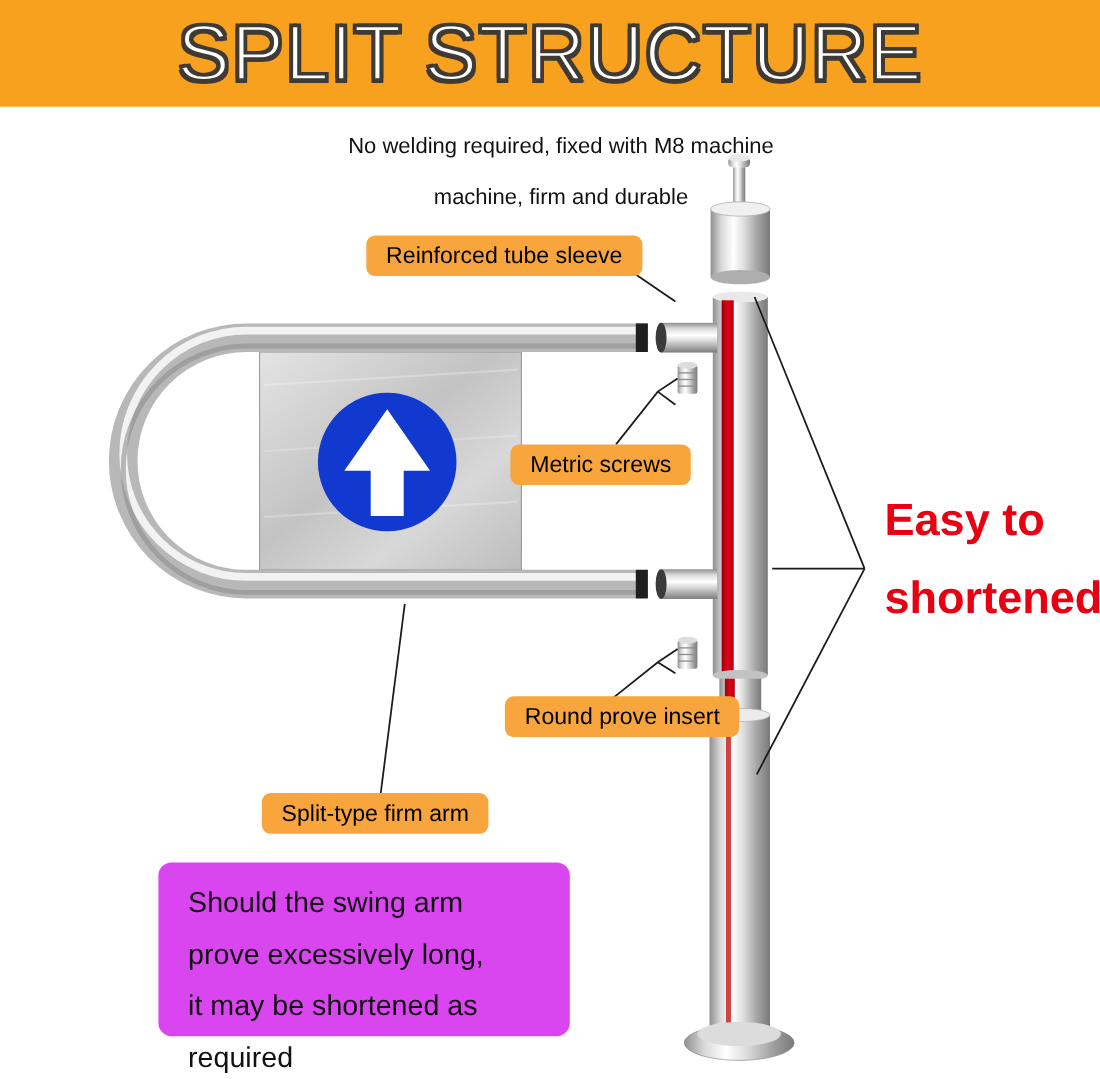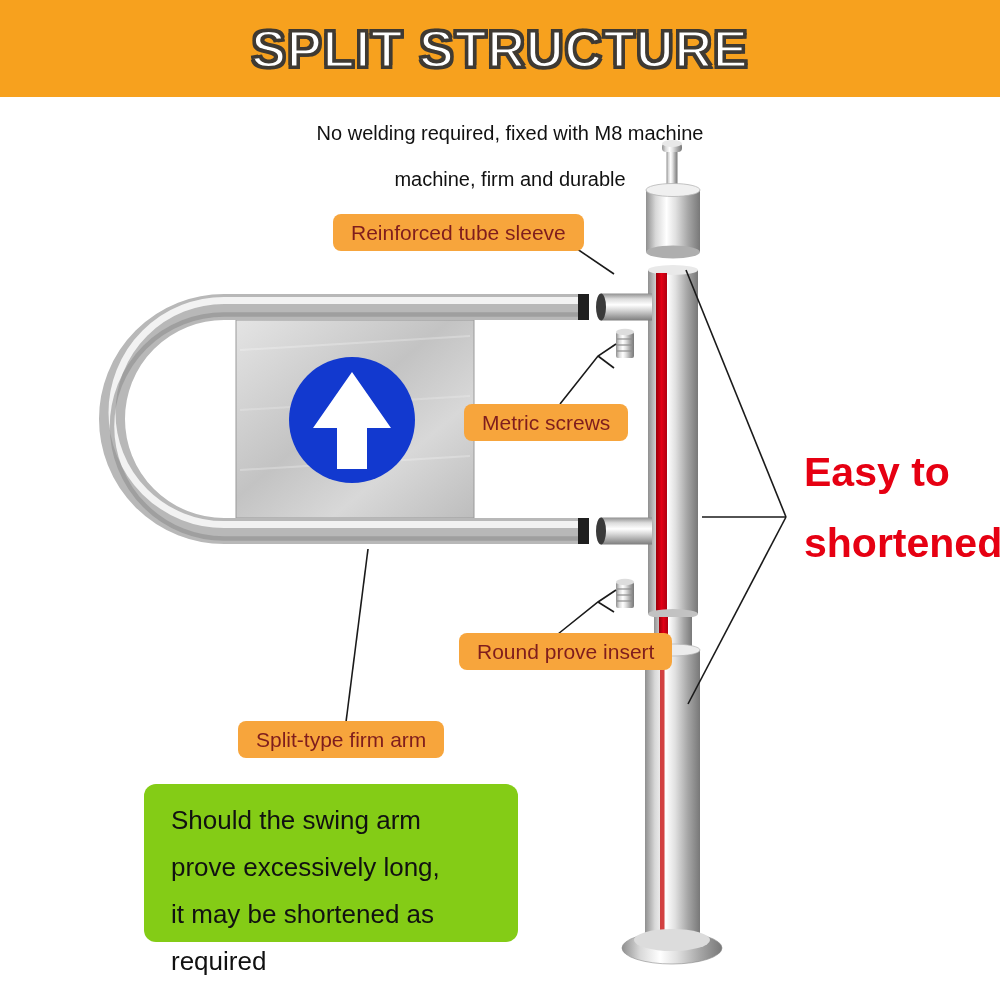--- a/index.html
+++ b/index.html
@@ -6,45 +6,45 @@
   .stage{
     position:relative;width:1000px;height:981px;overflow:hidden;
     font-family:"Liberation Sans", sans-serif;background:#ffffff;
   }
   .stage svg{position:absolute;left:0;top:0;}
   .banner{
     position:absolute;left:0;top:0;width:1000px;height:97px;
     background:#F7A11E;display:flex;align-items:center;justify-content:center;
   }
   .banner-title{
-    font-size:52px;font-weight:700;letter-spacing:1px;color:#ffffff;
+    font-size:72px;font-weight:400;letter-spacing:1px;color:#ffffff;
     -webkit-text-stroke:3px #3f3a33;
     text-shadow:2px 2px 0 #3f3a33,-2px -2px 0 #3f3a33,2px -2px 0 #3f3a33,-2px 2px 0 #3f3a33;
     white-space:nowrap;
   }
   .subtitle{
     position:absolute;left:20px;top:110px;width:980px;text-align:center;
     font-size:20px;line-height:46px;color:#111111;
   }
   .pill{
     position:absolute;height:37px;line-height:37px;padding:0 18px;
-    background:#F7A53C;border-radius:8px;font-size:21px;color:#7f1d1d;
+    background:#F7A53C;border-radius:8px;font-size:21px;color:#000000;
     white-space:nowrap;
   }
   .pill-reinforced{left:333px;top:214px;}
   .pill-metric{left:464px;top:404px;}
   .pill-round{left:459px;top:633px;}
   .pill-split{left:238px;top:721px;}
   .easy{
     position:absolute;left:792px;top:437px;color:#E60012;
     font-size:41px;font-weight:700;line-height:71px;white-space:nowrap;margin-left:12px;
   }
   .note{
     position:absolute;left:144px;top:784px;width:374px;height:158px;
-    background:#84cc16;border-radius:12px;box-sizing:border-box;
+    background:#d946ef;border-radius:12px;box-sizing:border-box;
     padding:13px 0 0 27px;font-size:26px;line-height:47px;color:#111111;
   }
 </style>
 </head>
 <body>
 
 <div class="stage">
 
   <svg width="1000" height="981" viewBox="0 0 1000 981">
     <defs>

